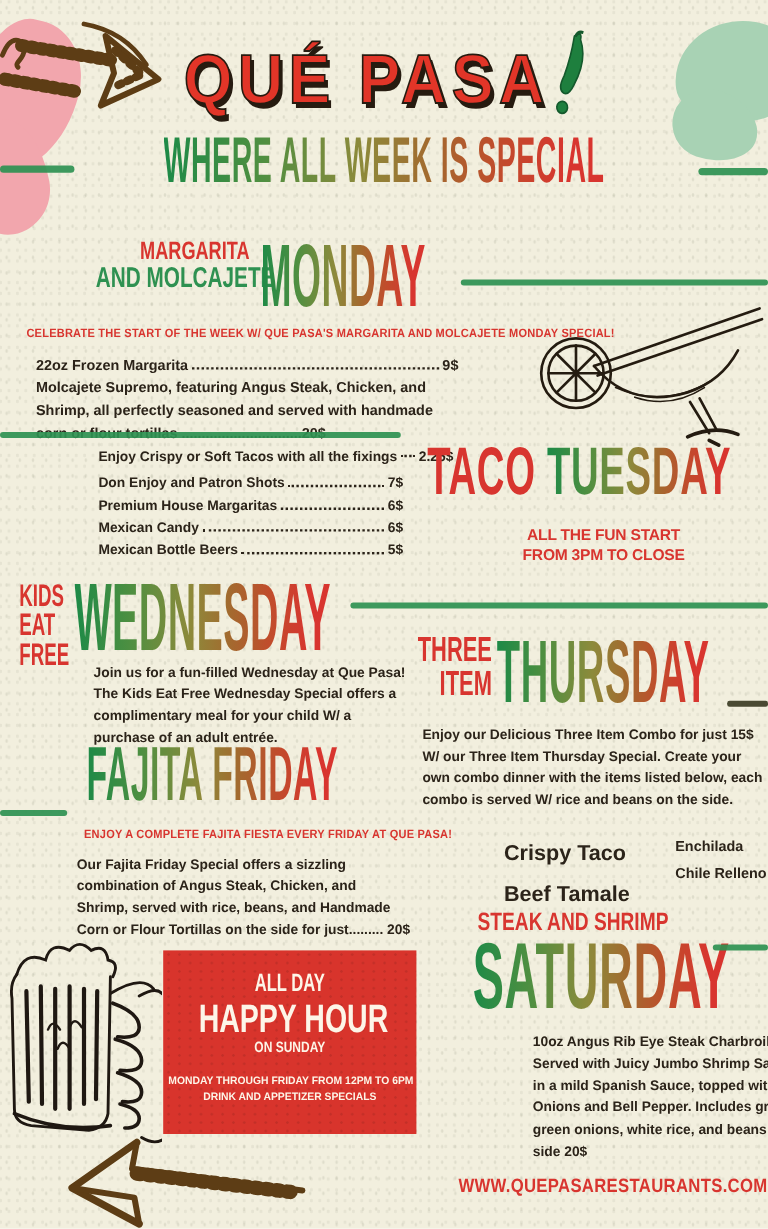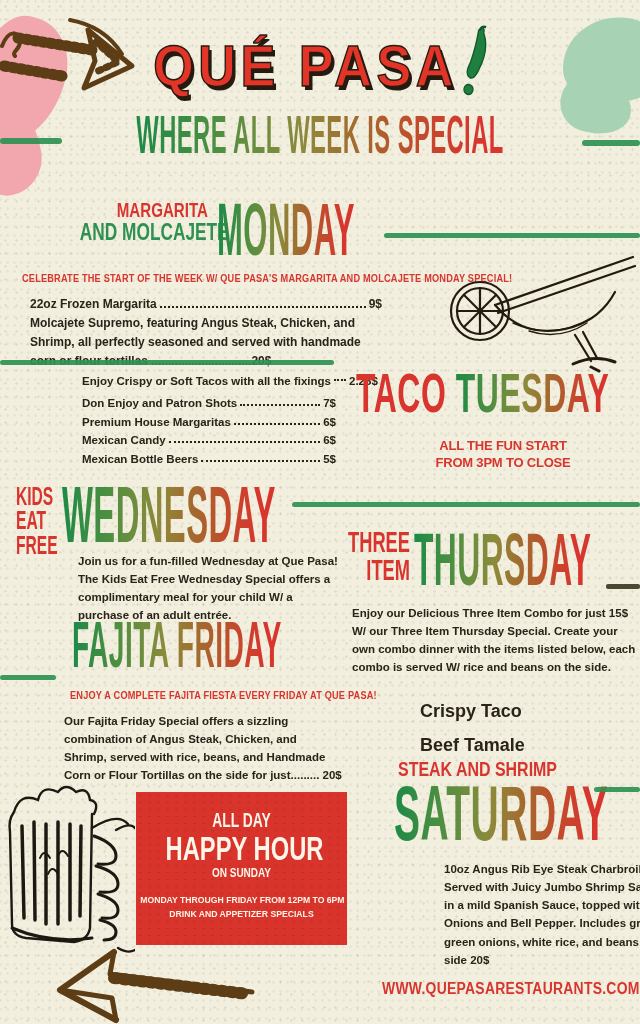--- a/index.html
+++ b/index.html
@@ -164,20 +164,24 @@
     <div class="nowrap">ITEM</div>
   </div>
   <div class="abs nowrap day grad" style="left:414px;top:526px;font-size:74px;transform:scaleX(.43);transform-origin:0 0;">THURSDAY</div>
   <div class="abs" style="left:606px;top:584px;width:34px;height:5px;background:#4a4a33;border-radius:2px;"></div>
   <div class="abs bold ink" style="left:352px;top:604px;width:284px;font-size:11.5px;line-height:1.58;">Enjoy our Delicious Three Item Combo for just 15$ W/ our Three Item Thursday Special. Create your own combo dinner with the items listed below, each combo is served W/ rice and beans on the side.</div>
   <div class="abs" style="left:420px;top:694px;display:flex;gap:38px;">
     <div class="bold ink" style="font-size:18px;line-height:1.9;">
       <div class="nowrap">Crispy Taco</div>
       <div class="nowrap">Beef Tamale</div>
     </div>
+    <div class="bold ink" style="font-size:12px;line-height:1.9;">
+      <div class="nowrap">Enchilada</div>
+      <div class="nowrap">Chile Relleno</div>
+    </div>
   </div>
 
   <div class="abs gline" style="left:0;top:675px;width:56px;height:5px;"></div>
   <div class="abs nowrap day grad" style="left:72px;top:616px;font-size:64px;transform:scaleX(.44);transform-origin:0 0;">FAJITA FRIDAY</div>
   <div class="abs nowrap bold red" style="left:70px;top:690px;font-size:10px;letter-spacing:.2px;transform:scaleX(.92);transform-origin:0 0;">ENJOY A COMPLETE FAJITA FIESTA EVERY FRIDAY AT QUE PASA!</div>
   <div class="abs bold ink" style="left:64px;top:712px;width:278px;font-size:11.5px;line-height:1.58;">Our Fajita Friday Special offers a sizzling combination of Angus Steak, Chicken, and Shrimp, served with rice, beans, and Handmade Corn or Flour Tortillas on the side for just......... 20$</div>
 
   <div class="abs nowrap bold red" style="left:398px;top:757px;font-size:21px;transform:scaleX(.76);transform-origin:0 0;">STEAK AND SHRIMP</div>
   <div class="abs nowrap day grad" style="left:394px;top:778px;font-size:78px;transform:scaleX(.5);transform-origin:0 0;">SATURDAY</div>
   <div class="abs gline" style="left:594px;top:787px;width:46px;height:5px;"></div>

